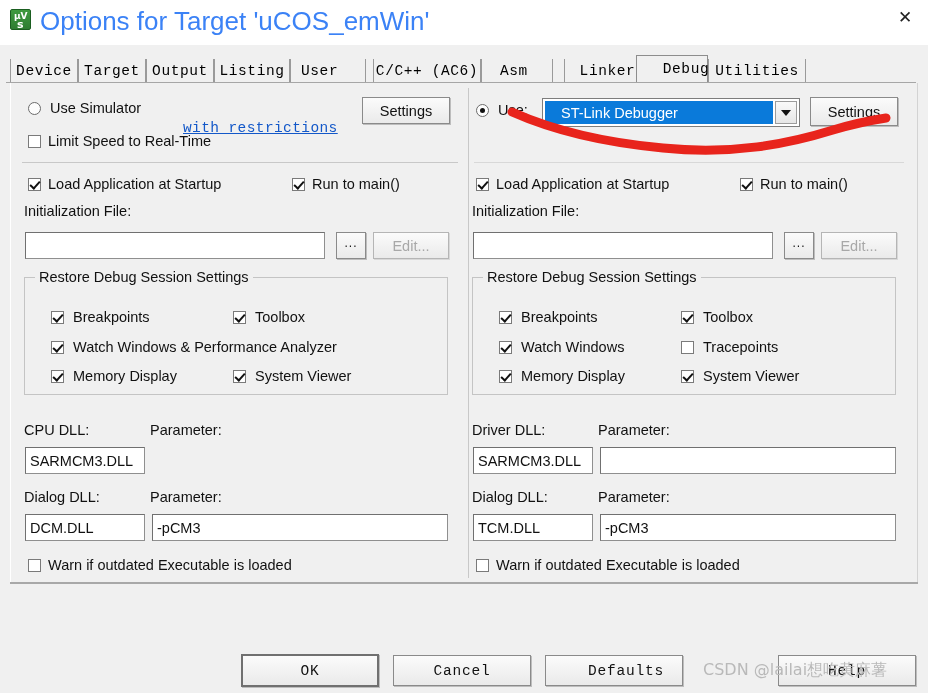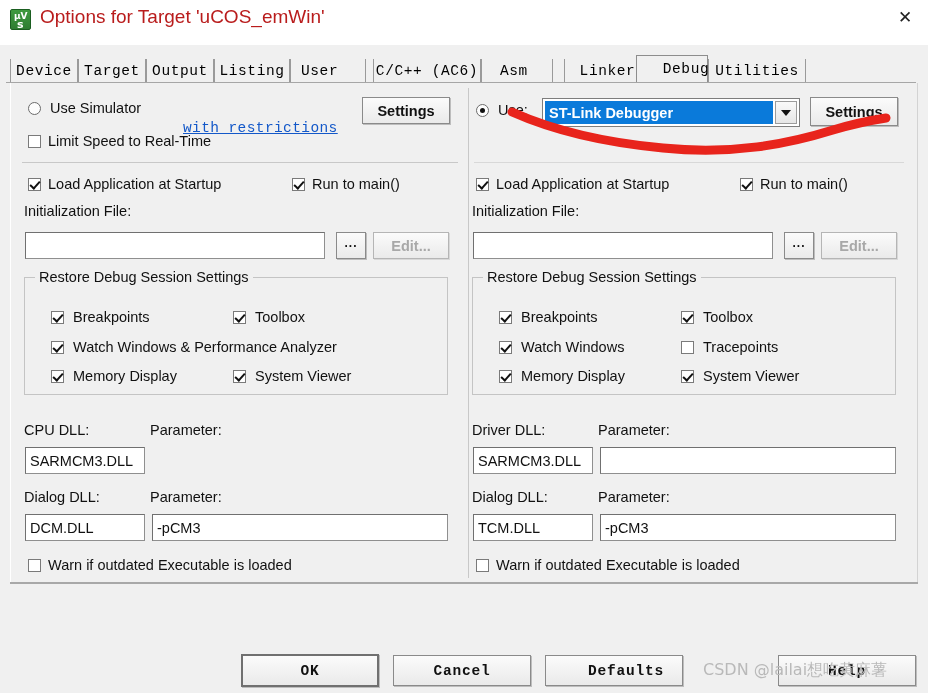--- a/index.html
+++ b/index.html
@@ -31,21 +31,21 @@
     font-size: 9px; line-height: 9px; font-weight: bold;
     font-family: "DejaVu Sans", sans-serif;
   }
   .title-icon .g2 {
     position: absolute; left: 6px; top: 9px; color: #ffffff;
     font-size: 11px; line-height: 11px; font-weight: bold;
     font-family: "DejaVu Sans", sans-serif;
   }
   .title-text {
     position: absolute; left: 40px; top: 6px;
-    font-size: 19px; color: #b91c1c; white-space: nowrap;
+    font-size: 26px; color: #3b82f6; white-space: nowrap;
     font-family: "Liberation Sans", sans-serif;
   }
   .close-btn {
     position: absolute; right: 0; top: 0; width: 46px; height: 34px;
     display: flex; align-items: center; justify-content: center;
     font-size: 17px; color: #222; cursor: pointer;
     font-family: "DejaVu Sans", sans-serif;
   }
 
   
@@ -120,21 +120,20 @@
   .btn {
     position: absolute;
     background: linear-gradient(#fbfbfb, #eaeaea);
     border: 1px solid #8a8a8a;
     box-sizing: border-box;
     font-family: "Liberation Sans", sans-serif;
     font-size: 14.5px; color: #111;
     display: flex; align-items: center; justify-content: center;
     cursor: pointer;
     box-shadow: 1px 1px 0 #bdbdbd;
-    font-weight: bold;
   }
   .btn.mono { font-family: "Liberation Mono", monospace; letter-spacing: .8px; }
   .btn.dis { color: #a8a8a8; border-color: #b5b5b5; box-shadow: 1px 1px 0 #d8d8d8;}
   .btn.dots { font-size: 12px; letter-spacing: 1px; padding-bottom: 5px; }
   .btn.default { border: 2px solid #707070; }
 
   .tf {
     position: absolute;
     background: #ffffff;
     border: 1px solid #8f8f8f;
@@ -147,22 +146,22 @@
   }
 
   .combo {
     position: absolute;
     border: 1px solid #7d7d7d;
     background: #ffffff; box-sizing: border-box; cursor: pointer;
   }
   .combo .sel {
     position: absolute; left: 2px; top: 2px; right: 26px; bottom: 2px;
     background: #0a7ada; color: #ffffff;
-    display: flex; align-items: center; padding-left: 4px;
-    font-size: 14.5px; white-space: nowrap; overflow: hidden; font-weight: bold;
+    display: flex; align-items: center; padding-left: 16px;
+    font-size: 14.5px; white-space: nowrap; overflow: hidden;
   }
   .combo .arrowbox {
     position: absolute; right: 2px; top: 2px; width: 22px; bottom: 2px;
     background: linear-gradient(#fafafa, #e6e6e6);
     border: 1px solid #9c9c9c; box-sizing: border-box;
     display: flex; align-items: center; justify-content: center;
   }
   .combo .arrowbox::after {
     content: ""; width: 0; height: 0;
     border-left: 5px solid transparent; border-right: 5px solid transparent;

